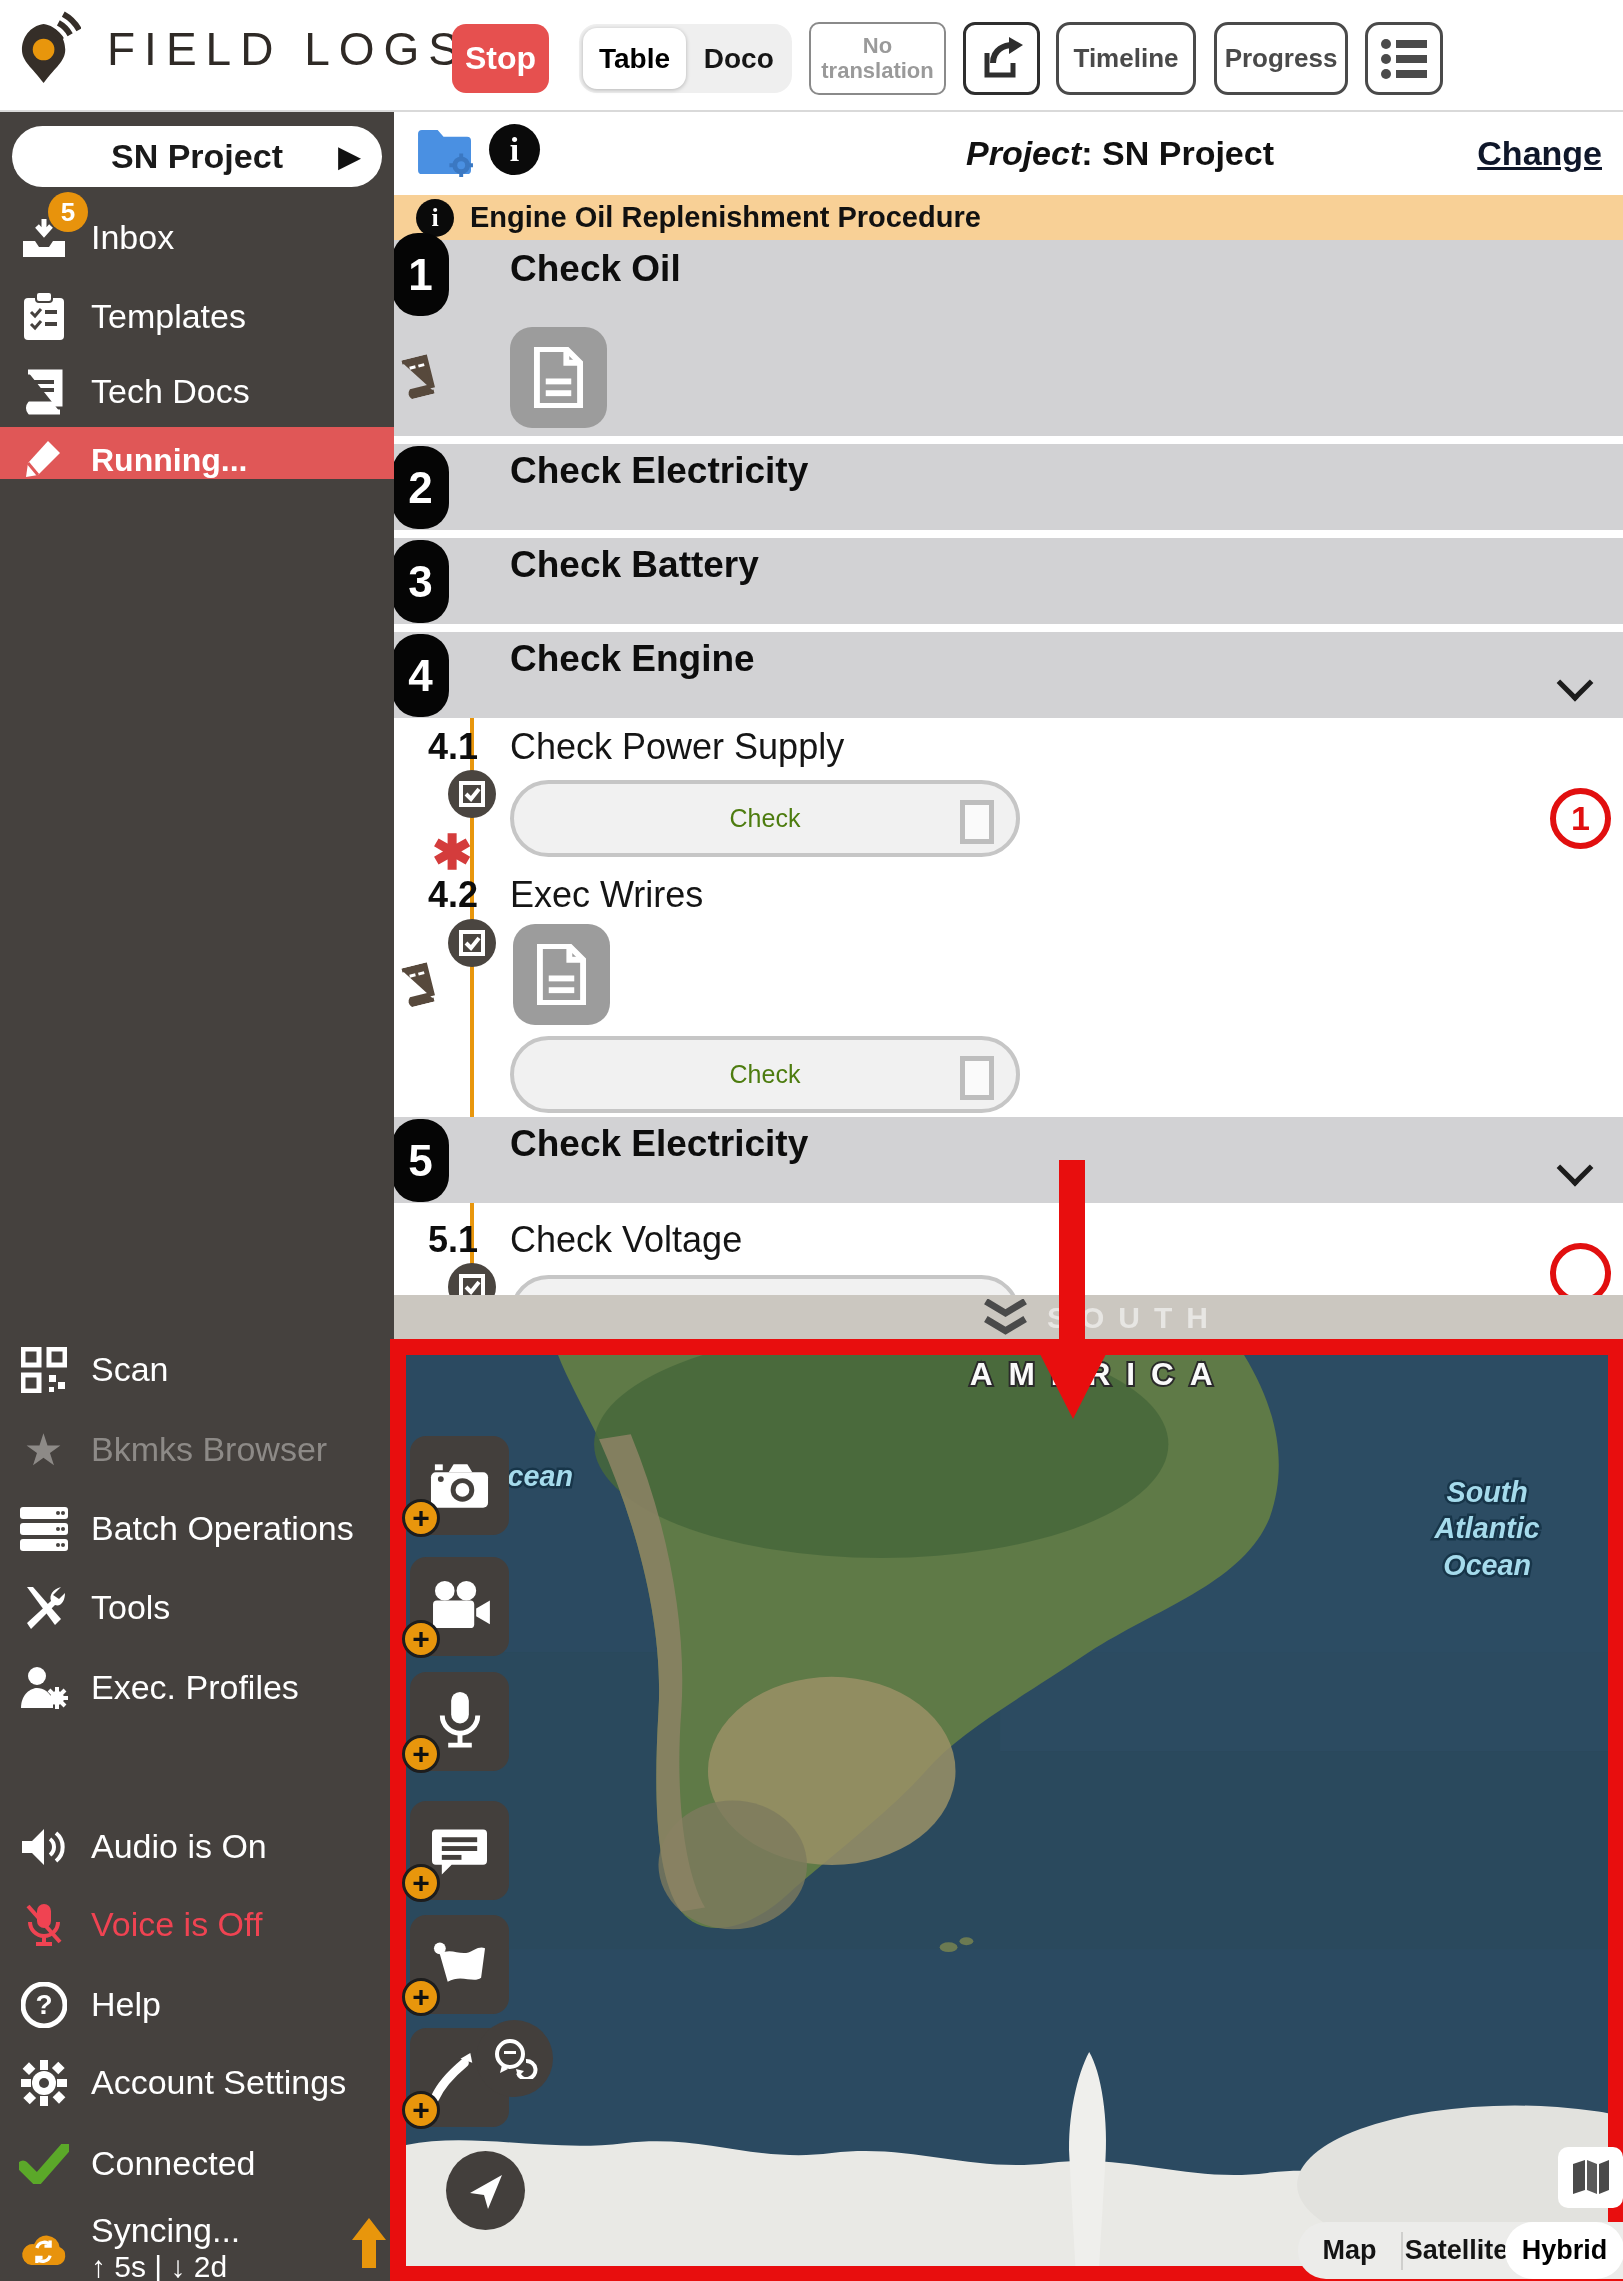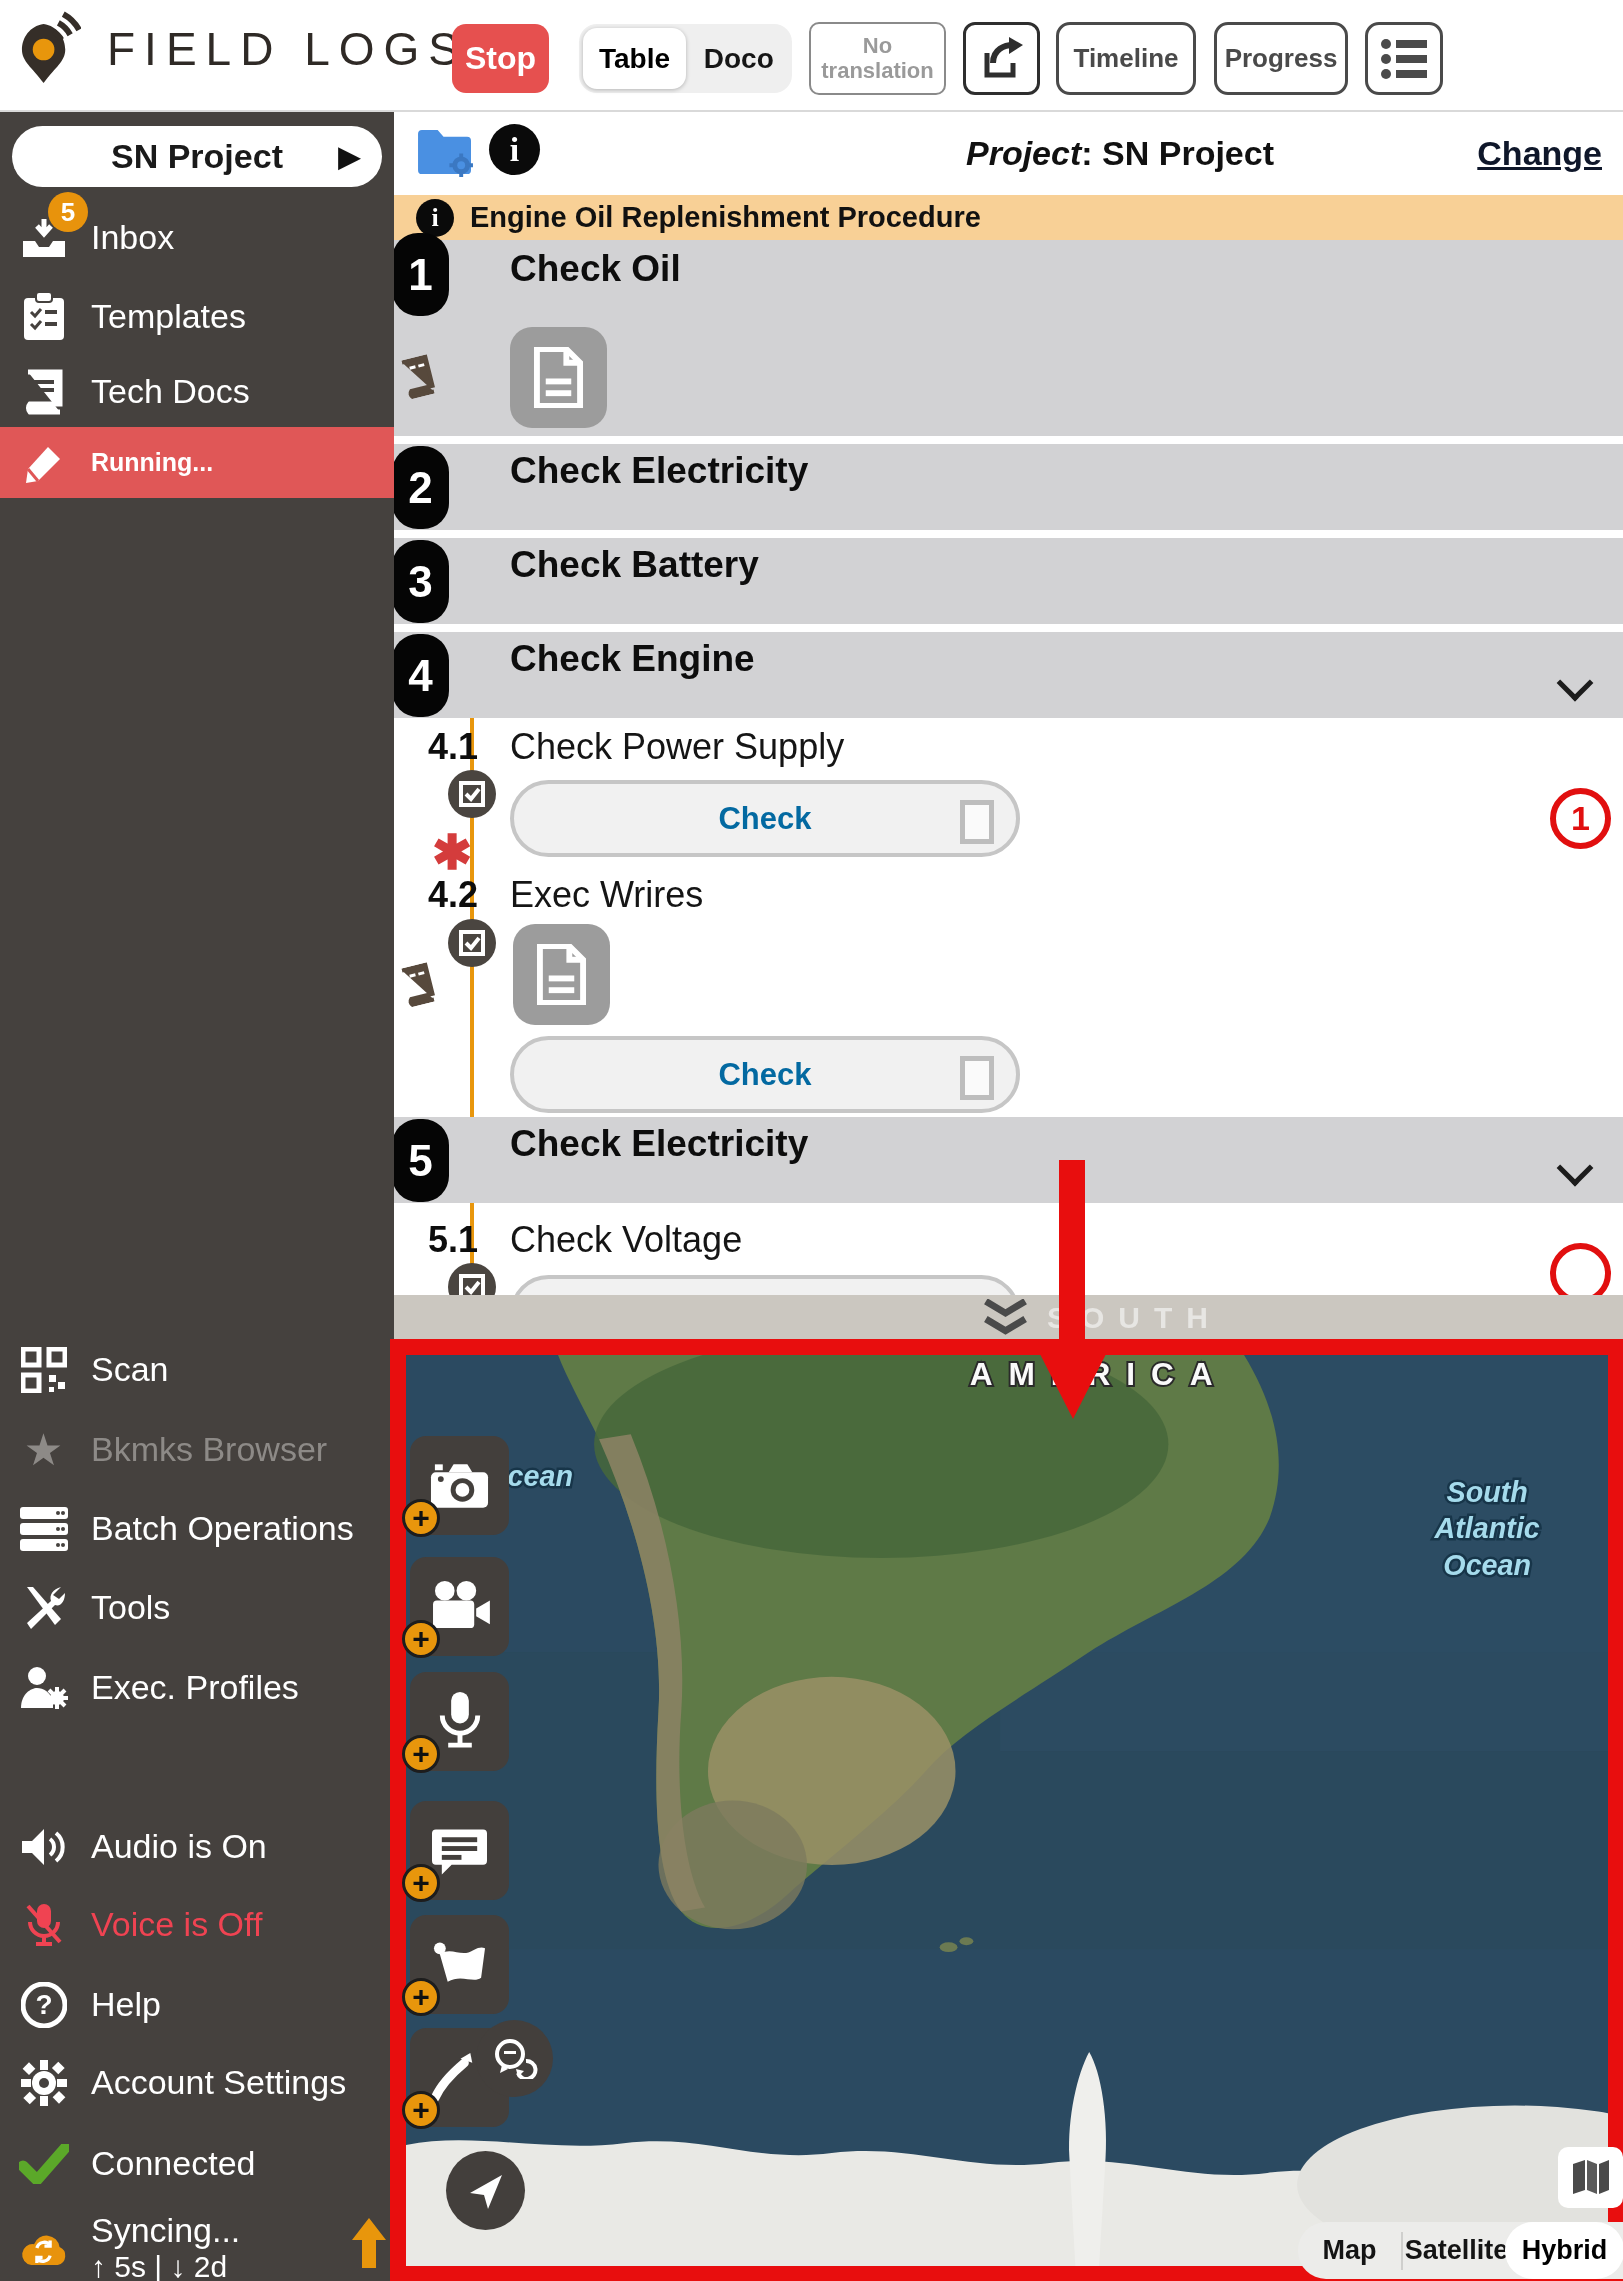--- a/index.html
+++ b/index.html
@@ -16,41 +16,41 @@
   .seg-opt{flex:1;text-align:center;font-size:28px;font-weight:bold;color:#161616;}
   .seg-sel{position:absolute;left:4px;top:4px;width:103px;height:61px;background:#fff;border-radius:14px;box-shadow:0 1px 4px rgba(0,0,0,.25);display:flex;align-items:center;justify-content:center;font-size:28px;font-weight:bold;}
   .btn-outline{border:3px solid #4a4a4a;border-radius:14px;color:#4a4a4a;font-weight:bold;font-size:26px;display:flex;align-items:center;justify-content:center;background:#fff;}
   .btn-notrans{left:809px;top:22px;width:137px;height:73px;border:2px solid #8a8a8a;border-radius:10px;color:#9a9a9a;font-size:22px;font-weight:bold;text-align:center;line-height:1.1;display:flex;align-items:center;justify-content:center;}
   
   .sidebar{position:absolute;left:0;top:112px;width:394px;height:2169px;background:#45413e;z-index:2;}
   .proj-pill{position:absolute;left:12px;top:14px;width:370px;height:61px;background:#fff;border-radius:31px;display:flex;align-items:center;justify-content:center;font-size:34px;font-weight:bold;color:#1a1a1a;}
   .proj-pill .tri{position:absolute;right:22px;font-size:28px;color:#111;}
   .side-item{position:absolute;left:18px;display:flex;align-items:center;gap:22px;height:63px;color:#fff;font-size:34px;white-space:nowrap;}
   .side-item .ic{width:51px;display:flex;justify-content:center;flex:none;}
-  .running{position:absolute;left:0;width:394px;height:71px;background:#e05757;display:flex;align-items:center;gap:22px;padding-left:18px;color:#fff;font-size:25px;font-weight:bold;}
+  .running{position:absolute;left:0;width:394px;height:52px;background:#e05757;display:flex;align-items:flex-end;gap:22px;padding-left:18px;color:#fff;font-size:32px;font-weight:bold;}
   .dim{color:#8d8a87;}
   .alert-red{color:#f04352;}
   .sync-block{line-height:1.15;}
   .sync-sub{font-size:30px;}
   
   .content{position:absolute;left:394px;top:112px;width:1230px;height:1227px;background:#fff;z-index:1;}
   .projrow{position:absolute;left:0;top:0;width:1230px;height:83px;background:#fff;}
   .projtitle{position:absolute;left:0;top:22px;width:1452px;text-align:center;font-size:34px;color:#111;}
   .change{position:absolute;right:22px;top:22px;font-size:34px;font-weight:bold;text-decoration:underline;color:#0f172a;}
   .banner{position:absolute;left:0;top:83px;width:1230px;height:45px;background:#f8d096;display:flex;align-items:center;gap:16px;padding-left:22px;font-size:29px;font-weight:bold;color:#111;}
   .band{position:absolute;left:0;width:1230px;background:#d2d2d4;}
   .badge{position:absolute;left:-2px;width:57px;height:83px;background:#050505;border-radius:26px;color:#fff;font-size:44px;font-weight:bold;display:flex;align-items:center;justify-content:center;}
   .btitle{position:absolute;left:116px;font-size:37px;font-weight:bold;color:#0d0d0d;}
   .chev{position:absolute;width:26px;height:26px;border-right:5px solid #1c1c1c;border-bottom:5px solid #1c1c1c;transform:rotate(45deg);}
   .subnum{position:absolute;left:34px;font-size:36px;font-weight:bold;color:#0d0d0d;}
   .subtitle{position:absolute;left:116px;font-size:36px;color:#151515;}
   .chkcircle{position:absolute;width:48px;height:48px;border-radius:50%;background:#4a4540;display:flex;align-items:center;justify-content:center;}
   .docbtn{position:absolute;width:97px;height:101px;background:#9c9c9c;border-radius:22px;display:flex;align-items:center;justify-content:center;}
   .pill-check{position:absolute;left:116px;width:510px;height:77px;background:#f1f1f1;border:4px solid #c6c6c6;border-radius:40px;display:flex;align-items:center;justify-content:center;}
-  .pill-check span{font-size:31px;font-weight:bold;color:#0369a1;}
+  .pill-check span{font-size:25px;font-weight:normal;color:#4d7c0f;}
   .pill-box{position:absolute;right:22px;top:16px;width:34px;height:44px;border:5px solid #bdbdbd;background:#fafafa;}
   .redring{position:absolute;width:61px;height:61px;border:6px solid #e10f0f;border-radius:50%;color:#e10f0f;font-size:34px;font-weight:bold;display:flex;align-items:center;justify-content:center;background:transparent;}
   .oline{position:absolute;width:4px;background:#e8960c;left:76px;}
   .ast{position:absolute;left:38px;font-size:48px;font-weight:bold;color:#d43c3c;line-height:40px;}
   
   .divbar{position:absolute;left:394px;top:1295px;width:1230px;height:46px;background:#cbc7c0;z-index:3;display:flex;align-items:center;}
   .divbar .south{position:absolute;left:653px;top:6px;font-size:30px;font-weight:bold;letter-spacing:14px;color:rgba(255,255,255,.55);}
   
   .map-frame{position:absolute;left:390px;top:1339px;width:1234px;height:943px;border:16px solid #e80e0e;z-index:4;background:#2b4a61;}
   .map-inner{position:absolute;left:0;top:0;width:1202px;height:911px;overflow:hidden;}

